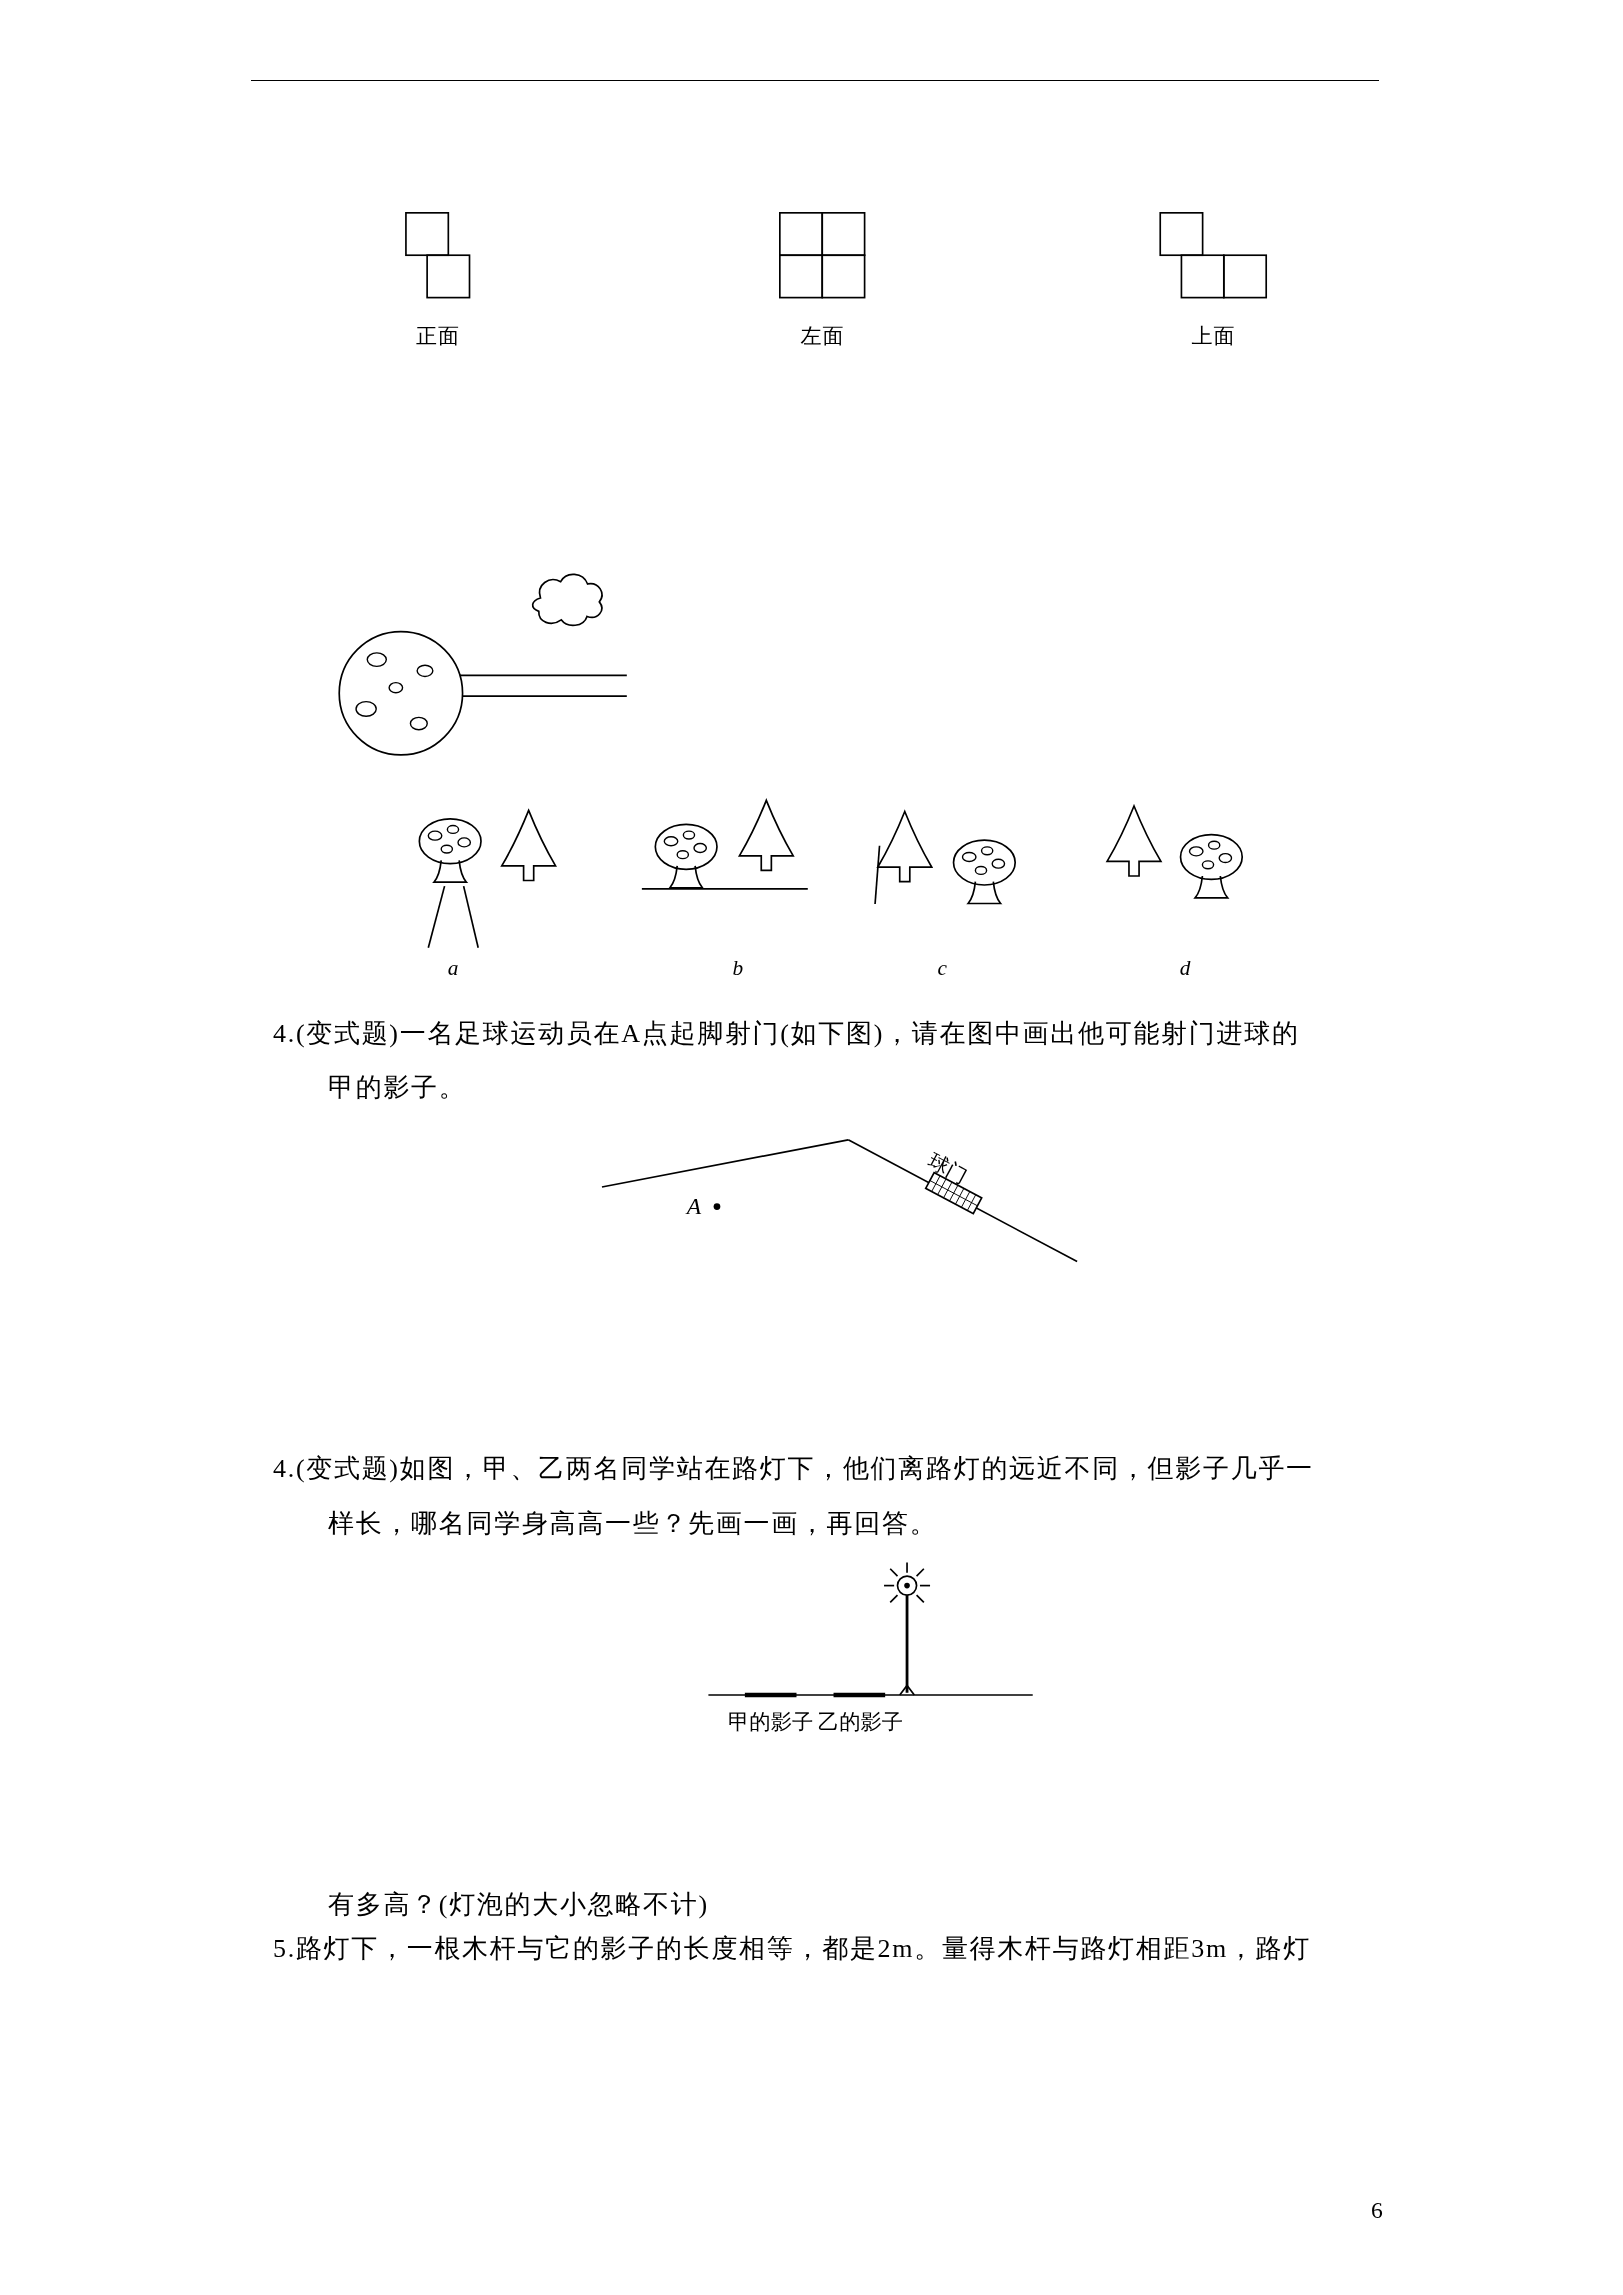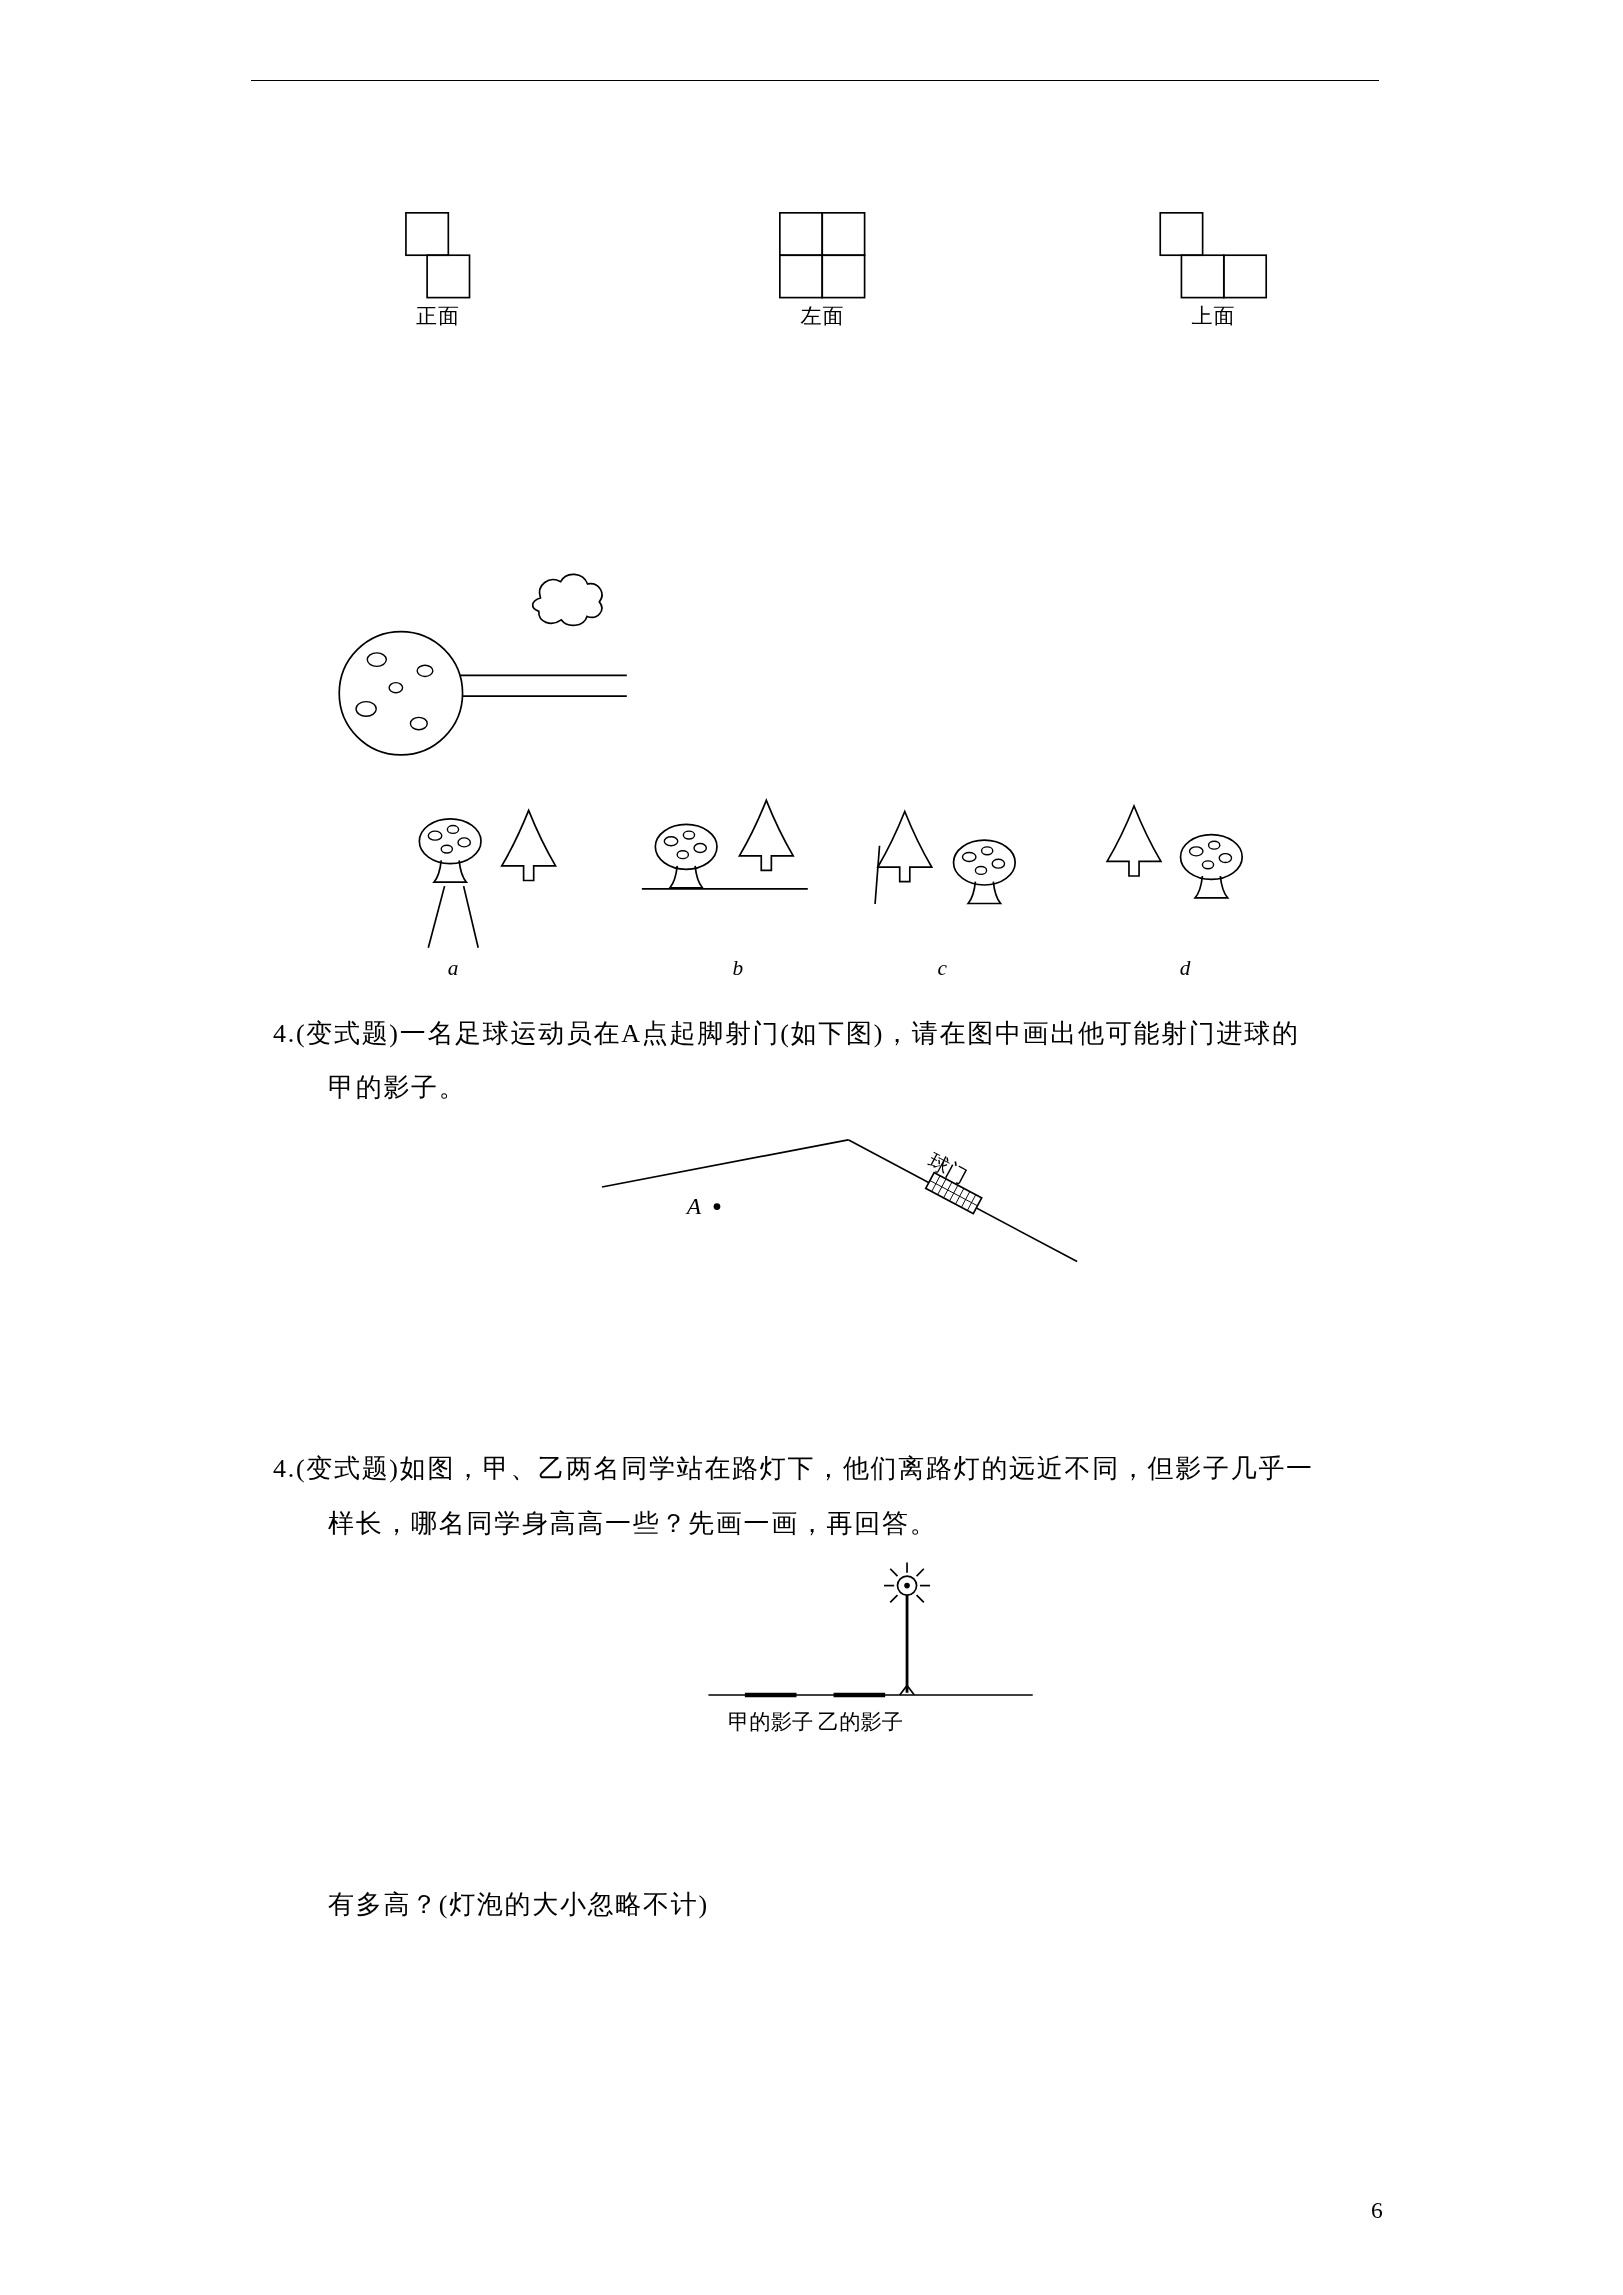--- a/index.html
+++ b/index.html
@@ -22,21 +22,21 @@
     letter-spacing:1.7px;
     white-space:nowrap;
     line-height:1.2;
   }
   .view {
     position:absolute; top:212px; text-align:center;
   }
   .view svg { display:block; margin:0 auto; }
   .view svg rect { fill:none; stroke:#000; stroke-width:3; }
   .view-label {
-    margin-top:3px; font-size:21px; letter-spacing:1.1px;
+    margin-top:23px; font-size:21px; letter-spacing:1.1px;
   }
   svg.fig { position:absolute; }
   svg text {
     font-family:"Liberation Serif","DejaVu Serif",serif;
     fill:#000;
   }
   .page-number {
     position:absolute; left:1371px; top:2197px; font-size:23.6px;
   }
 </style>
@@ -178,18 +178,19 @@
       <line x1="434" y1="84" x2="447" y2="97"></line>
       <line x1="400" y1="84" x2="387" y2="97"></line>
     </g>
     <circle cx="417" cy="67" r="5" fill="#000"></circle>
     <line x1="128" y1="262" x2="220" y2="262" stroke="#000" stroke-width="8"></line>
     <line x1="286" y1="262" x2="378" y2="262" stroke="#000" stroke-width="8"></line>
     <text x="174" y="322" text-anchor="middle" font-size="38">甲的影子</text>
     <text x="334" y="322" text-anchor="middle" font-size="38">乙的影子</text>
   </svg>
 
+  <div class="qline" style="left:273px; top:1933px;">5.路灯下，一根木杆与它的影子的长度相等，都是2m。量得木杆与路灯相距3m，路灯</div>
   <div class="qline" style="left:328px; top:1889px;">有多高？(灯泡的大小忽略不计)</div>
 
   <div class="page-number">6</div>
 
 </div>
 
 
 </body></html>

